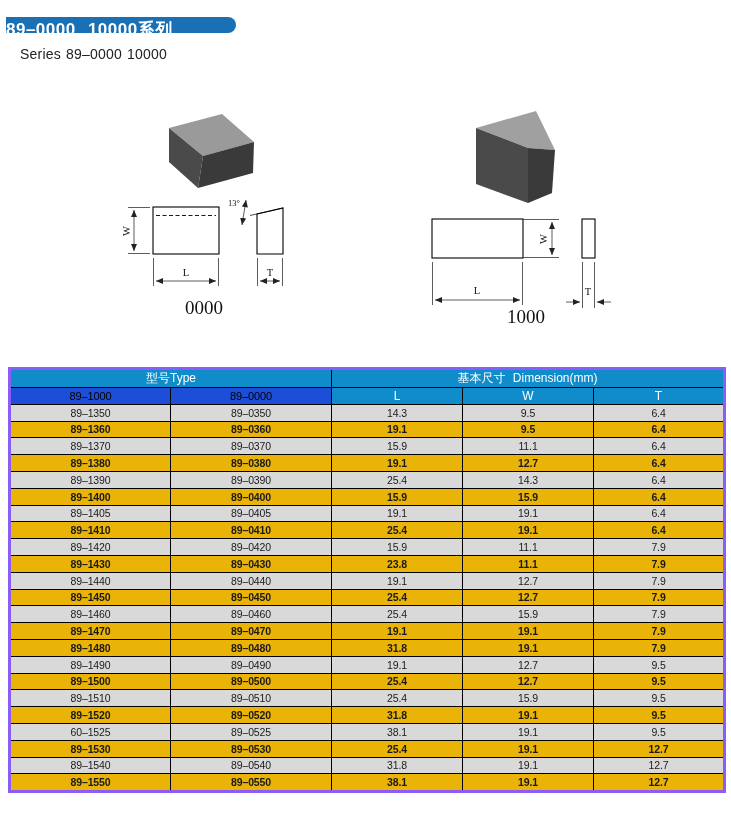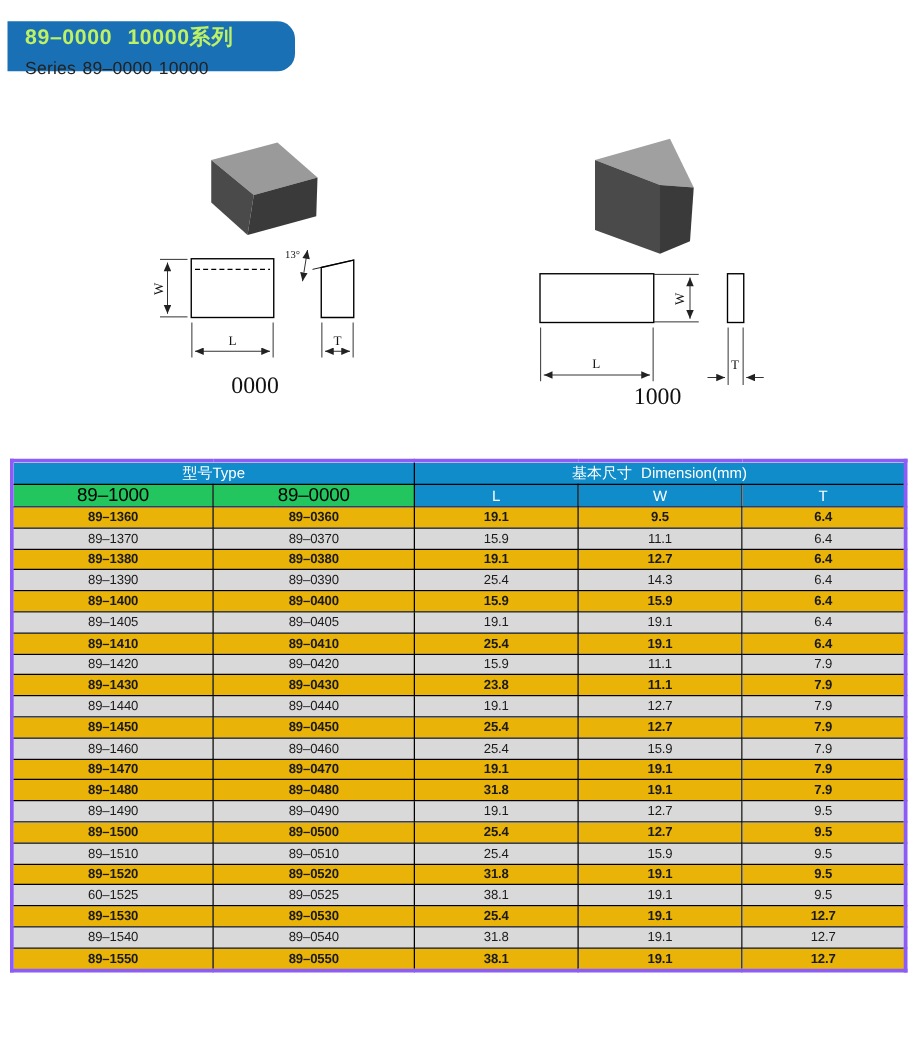--- a/index.html
+++ b/index.html
@@ -1,23 +1,23 @@
 <!DOCTYPE html>
 <html><head>
 <meta charset="utf-8">
 <style>
   html,body{margin:0;padding:0;width:731px;height:837px;overflow:hidden;background:#fff;}
   body{font-family:"Liberation Sans","DejaVu Sans",sans-serif;color:#1a1a1a;position:relative;}
 
   
   .banner{
-    position:absolute;left:6px;top:17px;width:230px;height:40px;
+    position:absolute;left:6px;top:17px;width:230px;height:16px;
     background:#1a70b4;border-radius:0 14px 14px 0;
-    color:#bef264;font-weight:bold;font-size:17px;line-height:26px;
-    padding-left:14px;box-sizing:border-box;word-spacing:7px;letter-spacing:.5px;
+    color:#ffffff;font-weight:bold;font-size:17px;line-height:26px;
+    box-sizing:border-box;word-spacing:7px;letter-spacing:.5px;
     white-space:nowrap;
   }
   .subtitle{
     position:absolute;left:20px;top:46px;font-size:14px;color:#222;
     letter-spacing:.2px;word-spacing:1px;
   }
 
   
   .drawings{position:absolute;left:0;top:0;width:731px;height:360px;}
   .drawings text{font-family:"Liberation Serif","DejaVu Serif",serif;fill:#111;}
@@ -34,21 +34,21 @@
   }
   table.catalog td,table.catalog th{
     border:1px solid #000;text-align:center;vertical-align:middle;
     height:15.8px;padding:0;font-weight:normal;overflow:hidden;white-space:nowrap;
   }
   tr.hrow{height:16px;}
   .th-blue{background:#0f8cc9;color:#fff;font-weight:bold;font-size:12px;letter-spacing:0;}
   .th-group-dim{border-left:3px solid #fff;border-bottom:2px solid #fff;word-spacing:4px;}
   .th-group-type{border-right:3px solid #fff;}
   .th-dim-sep{border-left:2px solid #fff;}
-  .model-head{background:#22c55e;color:#000;font-size:15px;}
+  .model-head{background:#1d4ed8;color:#000;font-size:11px;}
   tr.gray td{background:#d9d9d9;}
   tr.white td{background:#eab308;font-weight:bold;}
 </style>
 </head>
 <body>
 
 <div class="banner">89–0000 10000系列</div>
 <div class="subtitle">Series 89–0000 10000</div>
 
 <svg class="drawings" viewBox="0 0 731 360" width="731" height="360">
@@ -140,20 +140,27 @@
       <td colspan="2" class="th-blue th-group-type">型号Type</td>
       <td colspan="3" class="th-blue th-group-dim">基本尺寸 Dimension(mm)</td>
     </tr>
     <tr class="hrow">
       <td class="model-head">89–1000</td>
       <td class="model-head">89–0000</td>
       <td class="th-blue">L</td>
       <td class="th-blue th-dim-sep">W</td>
       <td class="th-blue th-dim-sep">T</td>
     </tr>
+  <tr class="gray">
+        <td>89–1350</td>
+        <td>89–0350</td>
+        <td>14.3</td>
+        <td>9.5</td>
+        <td>6.4</td>
+      </tr>
       <tr class="white">
         <td>89–1360</td>
         <td>89–0360</td>
         <td>19.1</td>
         <td>9.5</td>
         <td>6.4</td>
       </tr>
       <tr class="gray">
         <td>89–1370</td>
         <td>89–0370</td>

